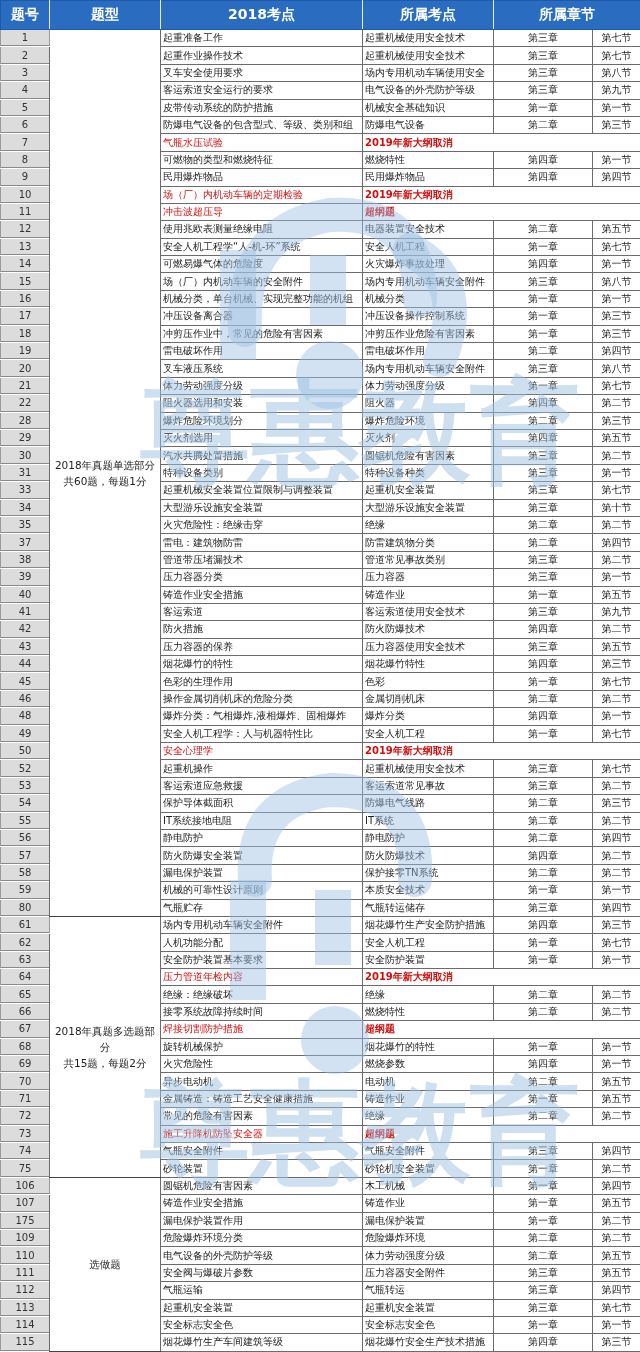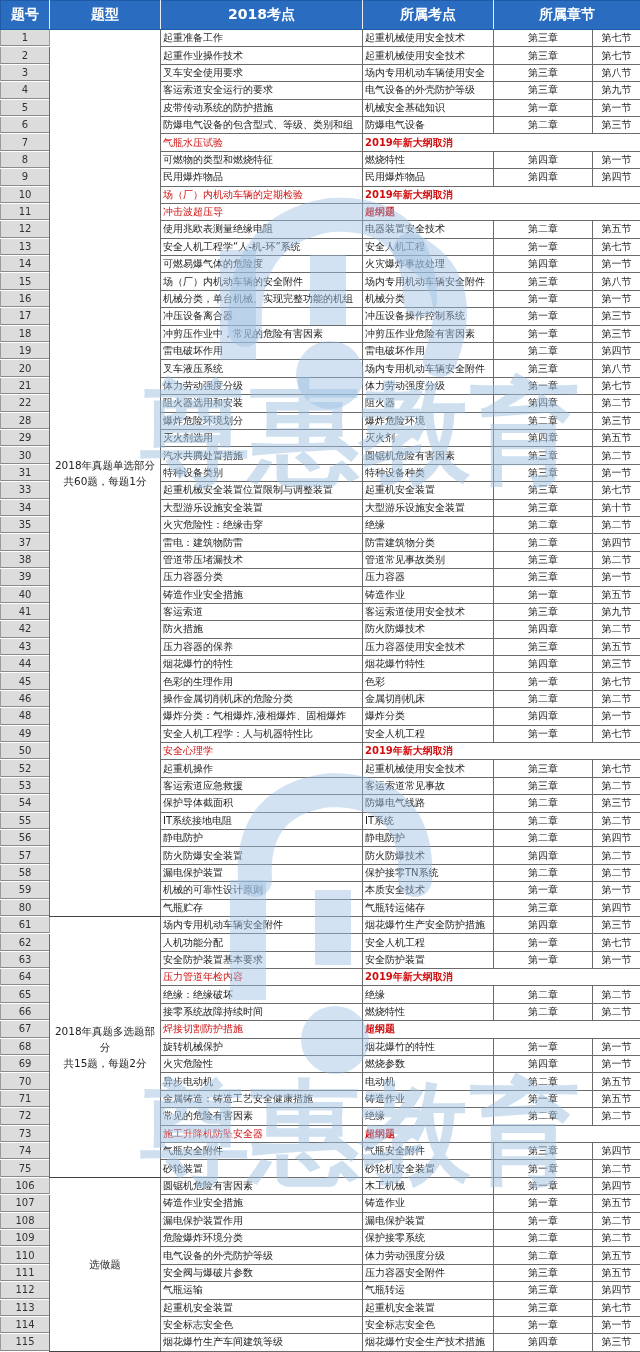--- a/index.html
+++ b/index.html
@@ -504,30 +504,30 @@
         <td class="ctr">第四节</td>
       </tr>
       <tr>
         <td class="num">107</td>
         <td>铸造作业安全措施</td>
         <td>铸造作业</td>
         <td class="ctr">第一章</td>
         <td class="ctr">第五节</td>
       </tr>
       <tr>
-        <td class="num">108</td>
+        <td class="num">175</td>
         <td>漏电保护装置作用</td>
         <td>漏电保护装置</td>
         <td class="ctr">第一章</td>
         <td class="ctr">第二节</td>
       </tr>
       <tr>
         <td class="num">109</td>
         <td>危险爆炸环境分类</td>
-        <td>保护接零系统</td>
+        <td>危险爆炸环境</td>
         <td class="ctr">第二章</td>
         <td class="ctr">第二节</td>
       </tr>
       <tr>
         <td class="num">110</td>
         <td>电气设备的外壳防护等级</td>
         <td>体力劳动强度分级</td>
         <td class="ctr">第二章</td>
         <td class="ctr">第五节</td>
       </tr>

